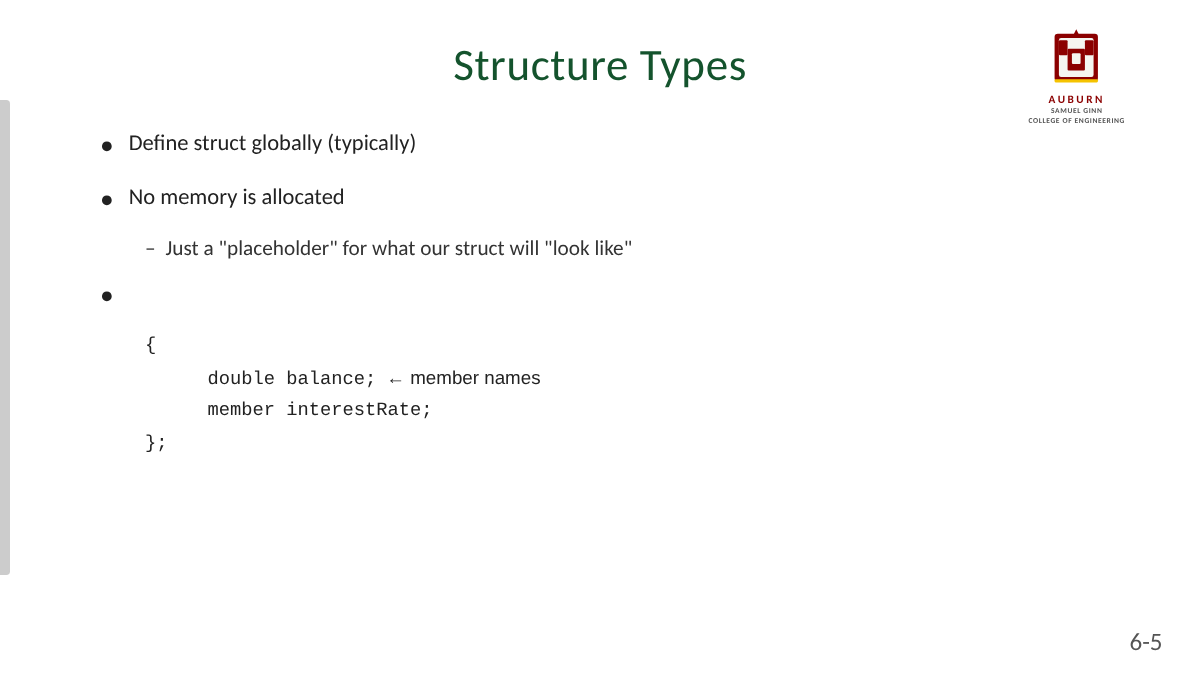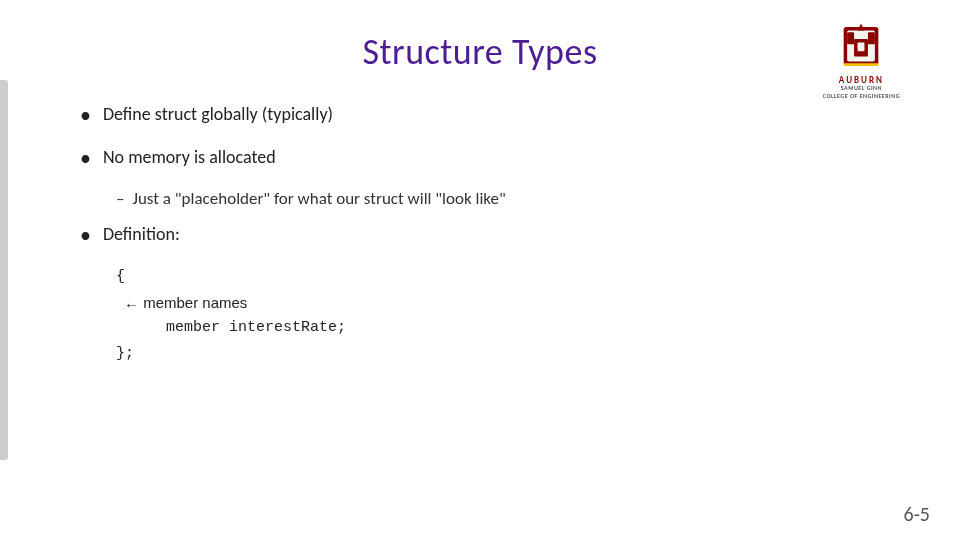--- a/index.html
+++ b/index.html
@@ -29,21 +29,21 @@
       display: flex;
       justify-content: center;
       align-items: center;
       margin-bottom: 28px;
       position: relative;
     }
 
     .slide-title {
       font-size: 36px;
       font-weight: 400;
-      color: #4c1d95;
+      color: #14532d;
       text-align: center;
       letter-spacing: 0.5px;
     }
 
     .logo-area {
       position: absolute;
       right: 0;
       top: -10px;
       display: flex;
       flex-direction: column;
@@ -214,28 +214,28 @@
 
     <div class="sub-bullet">
       <div class="sub-bullet-item">
         <span class="sub-dash">–</span>
         <span>Just a "placeholder" for what our struct will "look like"</span>
       </div>
     </div>
 
     <div class="bullet-item">
       <span class="bullet-dot">•</span>
-      <span class="bullet-text">Definition:</span>
     </div>
 
     <div class="code-block">
       <div class="code-row">
         <span class="code-indent1">{</span>
       </div>
       <div class="code-row">
+        <span class="code-indent2">double balance;</span>
         <span class="arrow-comment">←  member names</span>
       </div>
       <div class="code-row">
         <span class="code-indent2">member interestRate;</span>
       </div>
       <div class="code-row">
         <span class="code-indent1">};</span>
       </div>
     </div>
 

